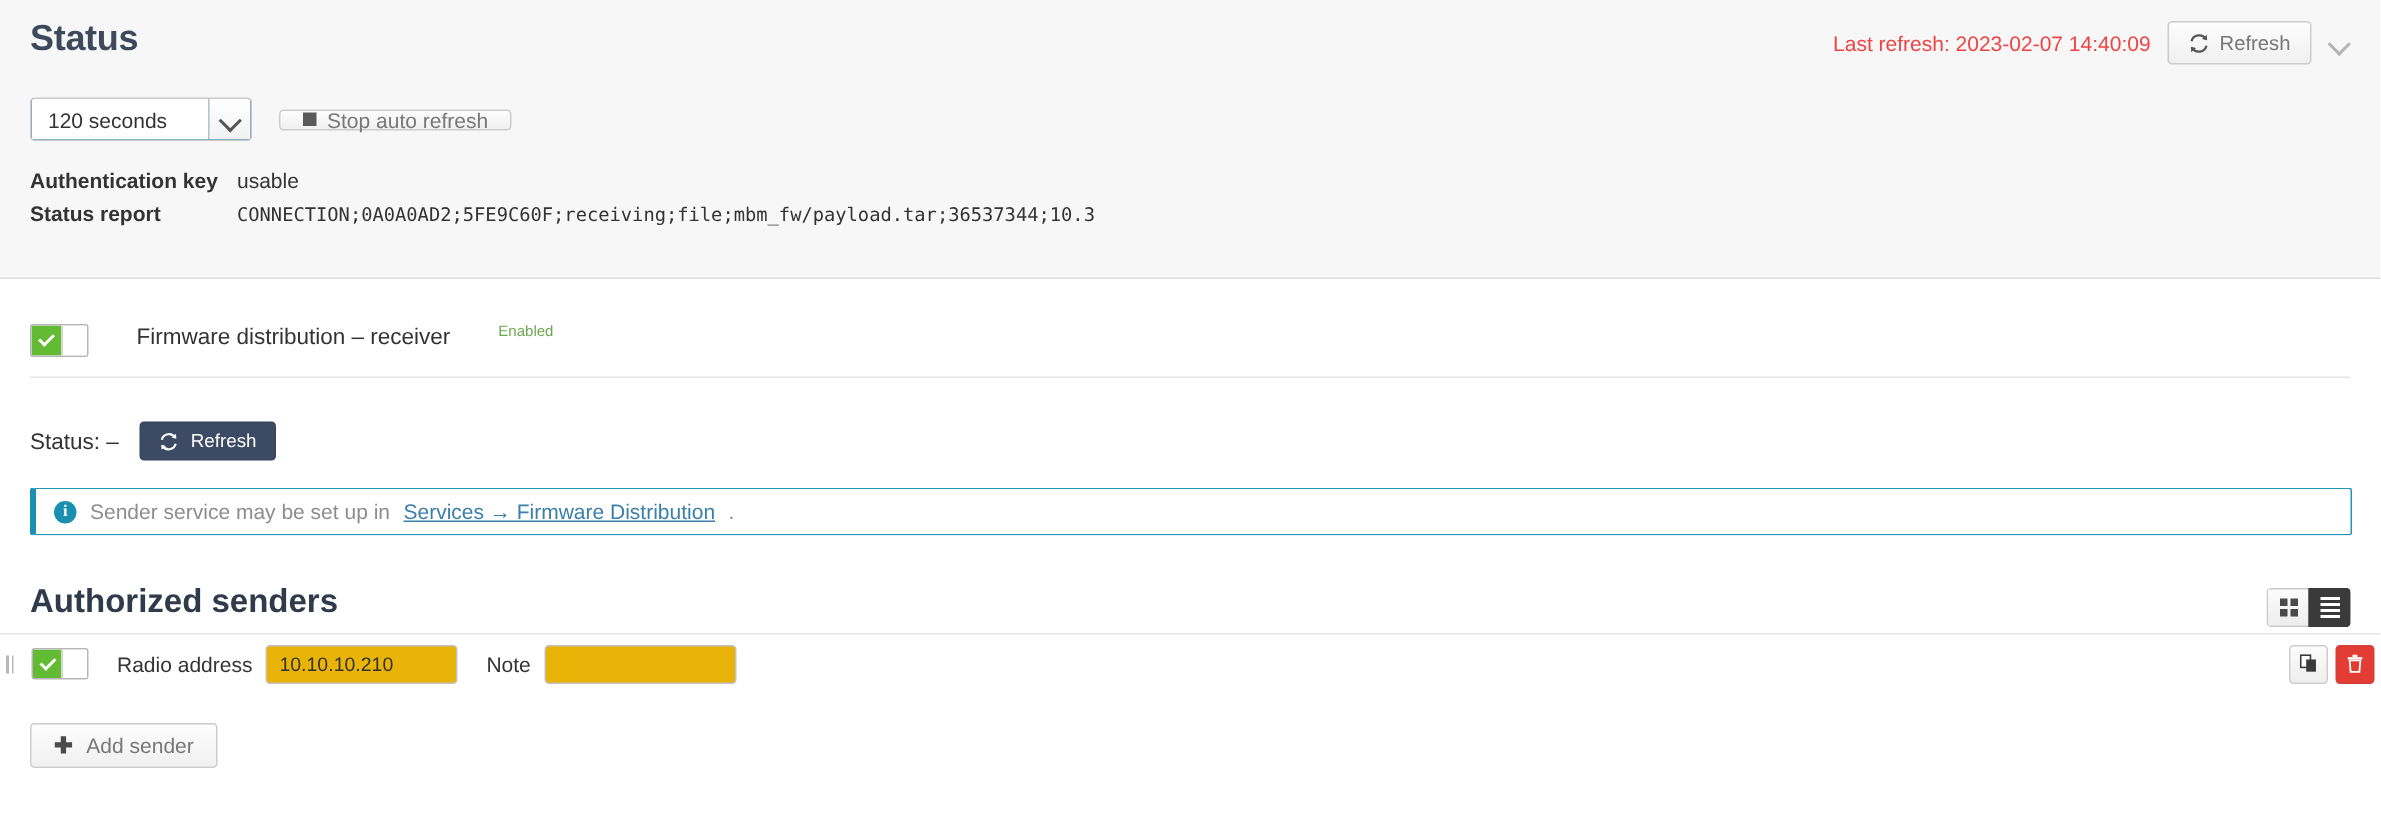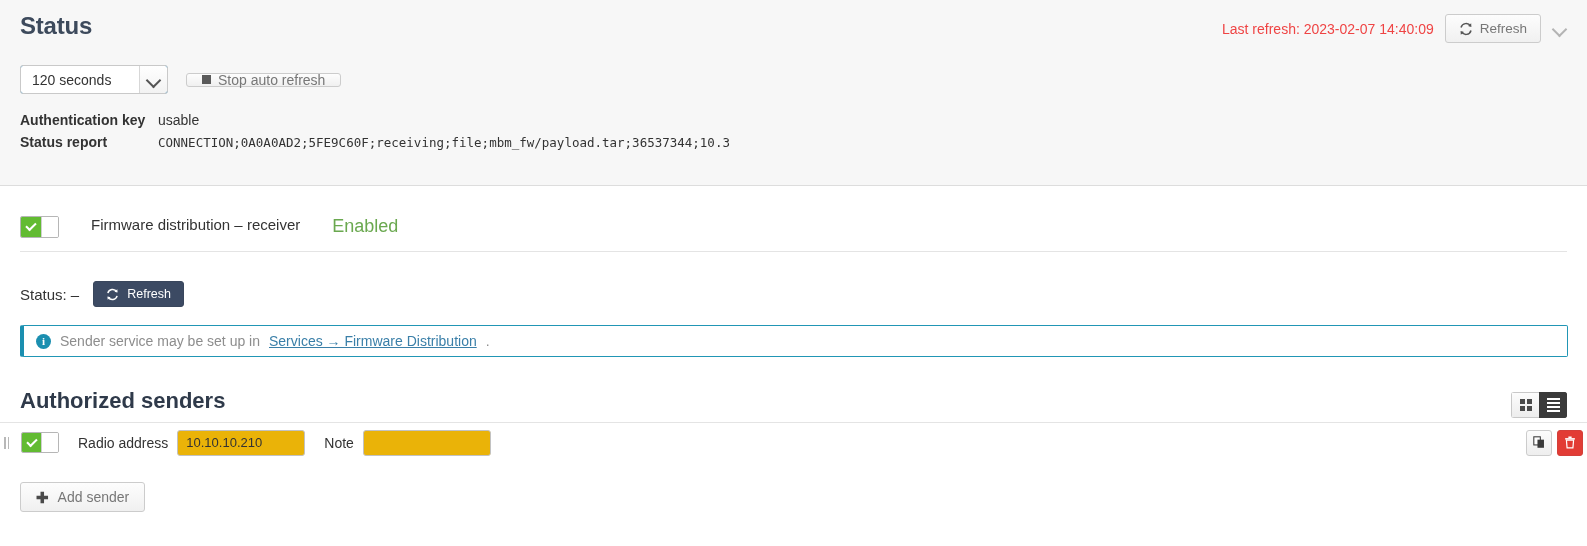--- a/index.html
+++ b/index.html
@@ -185,21 +185,21 @@
     width: 10px; height: 6px;
     border-left: 2.5px solid #ffffff;
     border-bottom: 2.5px solid #ffffff;
     transform: rotate(-45deg) translate(1px,-1px);
   }
   #feature-toggle-label {
     font-size: 15px;
     color: #333333;
   }
   #feature-toggle-state {
-    font-size: 18px;
+    font-size: 10px;
     color: #6aa84f;
   }
   #feature-divider {
     position: absolute;
     left: 20px; top: 65px;
     right: 20px;
     height: 1px;
     background: #e4e4e4;
   }
 

